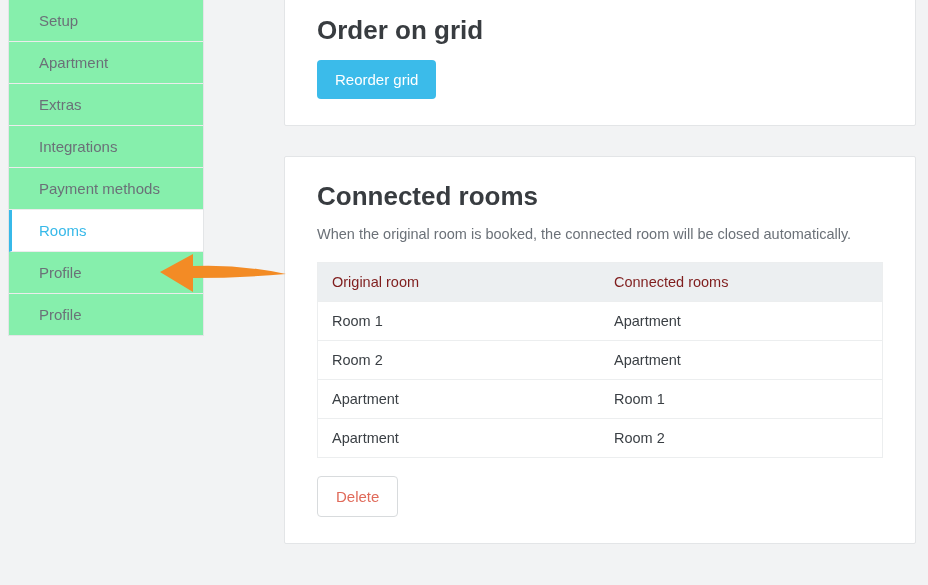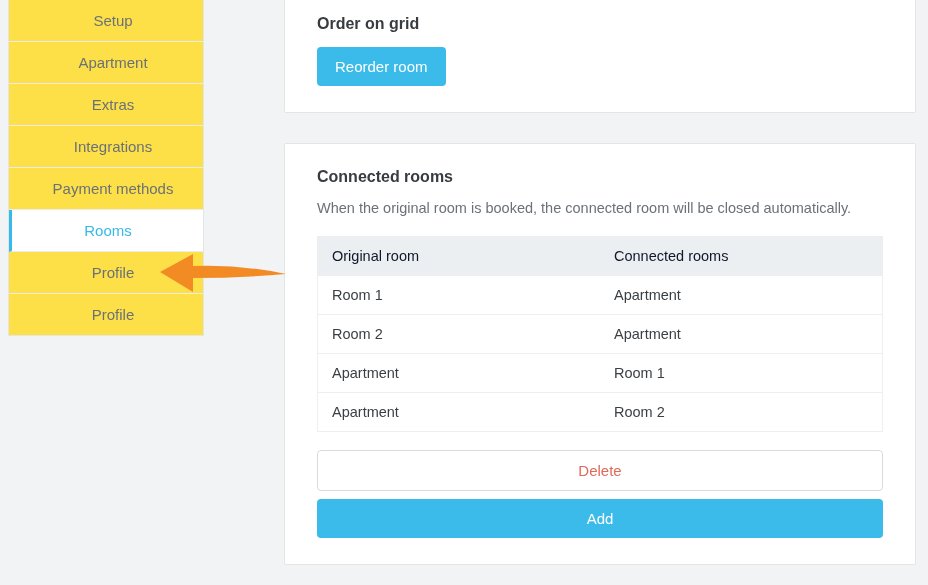--- a/index.html
+++ b/index.html
@@ -16,53 +16,52 @@
     display: flex;
     width: 100%;
     height: 100%;
   }
   .sidebar {
     width: 214px;
     background: #f2f3f4;
     padding: 0 10px 0 8px;
   }
   .sidebar-list {
-    background: #fde047;
+    background: #86efac;
     border: 1px solid #e3e5e7;
     border-top: none;
-    text-align: center;
   }
   .sidebar-item {
     padding: 12px 16px 12px 30px;
     border-bottom: 1px solid #ececec;
     font-size: 15px;
     color: #6b7178;
     cursor: pointer;
     position: relative;
   }
   .sidebar-item:last-child { border-bottom: none; }
   .sidebar-item.active {
     color: #37b9e9;
     border-left: 3px solid #37b9e9;
-    padding-left: 17px;
+    padding-left: 27px;
     background: #fff;
   }
   .main {
     flex: 1;
     padding: 0 12px 0 70px;
   }
   .card {
     background: #fff;
     border: 1px solid #e3e5e7;
     border-radius: 2px;
     padding: 24px 32px 26px 32px;
     margin-bottom: 30px;
   }
   .card h2 {
-    font-size: 16px;
+    font-size: 26px;
     font-weight: 600;
     color: #383c40;
     margin-bottom: 14px;
   }
   .card p.desc {
     font-size: 14.5px;
     color: #6b7178;
     margin-bottom: 20px;
   }
   .btn {
@@ -85,38 +84,37 @@
   }
   .table {
     width: 100%;
     border-collapse: collapse;
     margin-top: 8px;
     margin-bottom: 18px;
     border: 1px solid #eceeef;
   }
   .table th {
     background: #eceff1;
-    color: #0f172a;
+    color: #7f1d1d;
     font-weight: 500;
     text-align: left;
     padding: 11px 14px;
     font-size: 14.5px;
   }
   .table td {
     padding: 11px 14px;
     font-size: 14.5px;
     color: #3a3f44;
     border-top: 1px solid #eceeef;
     margin-top: 44px;
   }
   .actions {
     display: flex;
     justify-content: flex-start;
-    gap: 8px;
-    flex-direction: column;
+    gap: 14px;
   }
   
   .arrow {
     position: absolute;
     left: 158px;
     top: 244px;
     width: 130px;
     height: 60px;
     pointer-events: none;
   }
@@ -135,21 +133,21 @@
       <li class="sidebar-item active">Rooms</li>
       <li class="sidebar-item">Profile</li>
       <li class="sidebar-item">Profile</li>
     </ul>
   </aside>
 
   <main class="main">
 
     <section class="card" style="margin-top:-10px;">
       <h2>Order on grid</h2>
-      <button class="btn btn-primary">Reorder room</button>
+      <button class="btn btn-primary">Reorder grid</button>
     </section>
 
     <section class="card">
       <h2>Connected rooms</h2>
       <p class="desc">When the original room is booked, the connected room will be closed automatically.</p>
 
       <table class="table">
         <thead>
           <tr>
             <th style="width:50%;">Original room</th>
@@ -171,21 +169,20 @@
           </tr>
           <tr>
             <td>Apartment</td>
             <td>Room 2</td>
           </tr>
         </tbody>
       </table>
 
       <div class="actions">
         <button class="btn btn-outline-danger">Delete</button>
-        <button class="btn btn-primary">Add</button>
       </div>
     </section>
 
   </main>
 </div>
 
 <svg class="arrow" viewBox="0 0 130 60">
   <defs></defs>
   <g fill="#f38b25">
     <path d="M 128 30 Q 80 20 35 22 L 35 10 L 2 28 L 35 48 L 35 34 Q 80 34 128 30 Z"></path>

